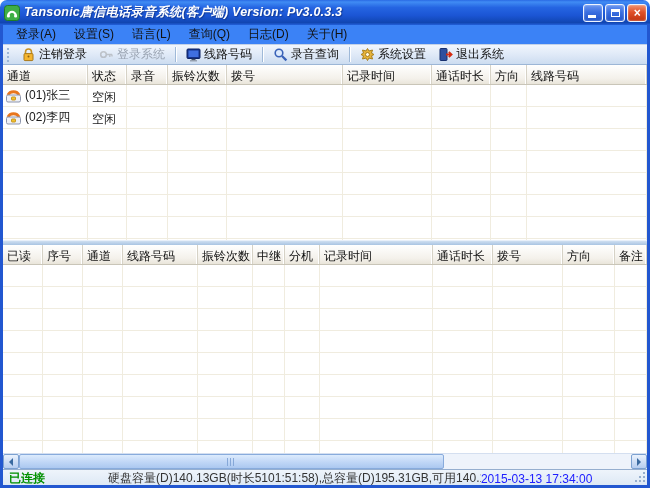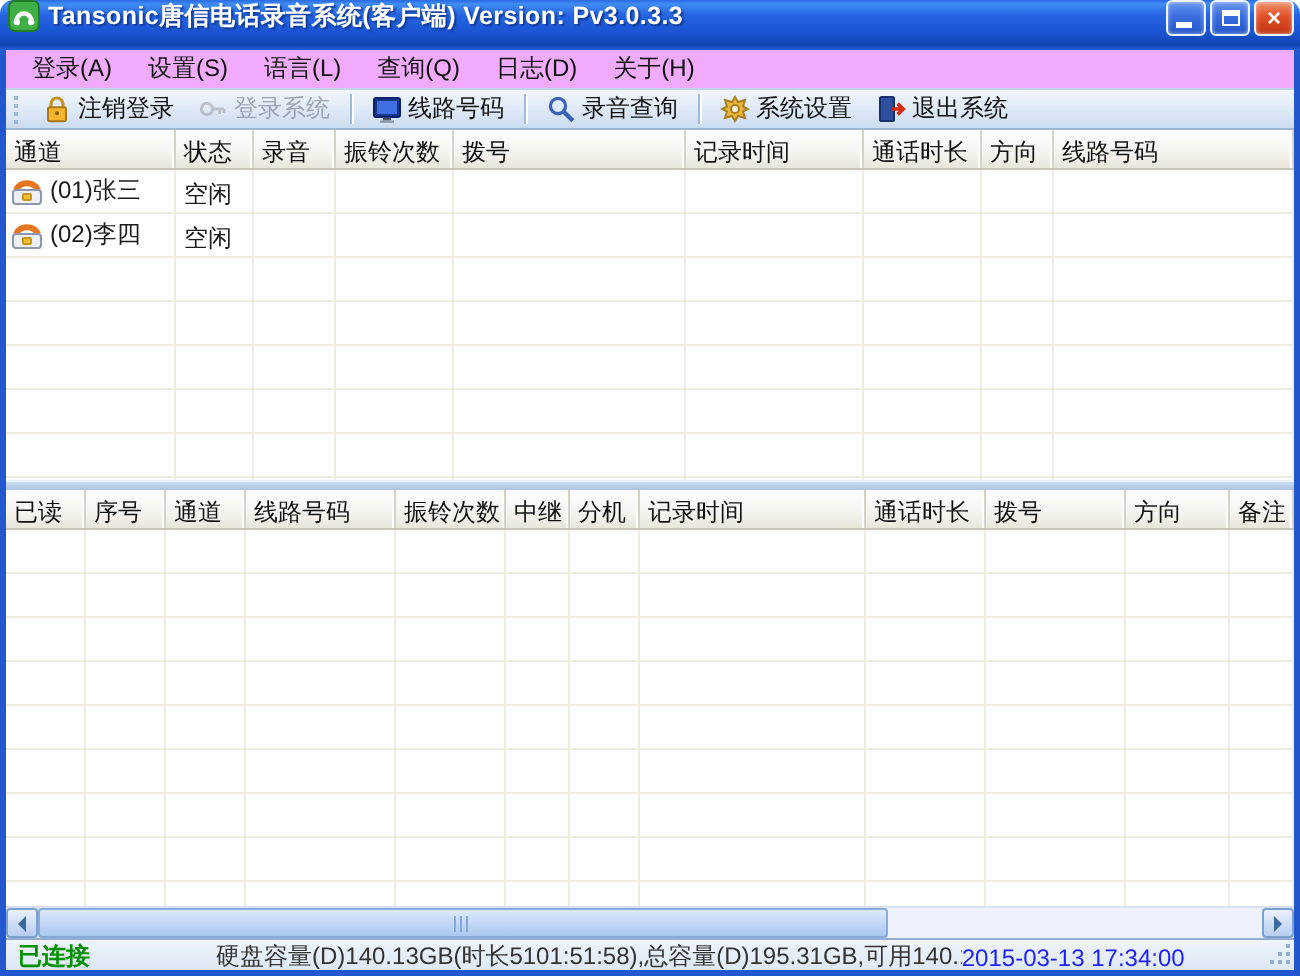--- a/index.html
+++ b/index.html
@@ -3,24 +3,25 @@
 <meta charset="utf-8">
 <style>
   * { box-sizing: border-box; margin: 0; padding: 0; }
   html, body { width: 650px; height: 488px; overflow: hidden; }
   body { font-family: "Liberation Sans", "DejaVu Sans", sans-serif; font-size: 12px; color: #1a1a1a; }
 
   .window { width: 650px; height: 488px; display: flex; flex-direction: column; background: #fff; }
 
   
   .titlebar {
-    height: 25px; flex: 0 0 25px; display: flex; align-items: flex-start;
+    height: 25px; flex: 0 0 25px; display: flex; align-items: center;
     border-radius: 7px 7px 0 0;
     background: linear-gradient(180deg, #2a6ae4 0%, #408cf4 8%, #2565e2 30%, #1b55d4 62%, #1146b2 90%, #2360da 100%);
     padding: 0 3px 0 4px;
+    font-style: italic;
   }
   .app-icon { width: 16px; height: 16px; margin-right: 4px; flex: 0 0 16px; }
   .title-text {
     color: #fff; font-weight: bold; font-size: 12.5px; letter-spacing: .2px;
     text-shadow: 1px 1px 1px #123a96; flex: 1 1 auto; white-space: nowrap; overflow: hidden;
   }
   .win-controls { display: flex; gap: 2px; }
   .wbtn {
     width: 20px; height: 18px; border-radius: 3px; border: 1px solid #eef4ff;
     display: flex; align-items: center; justify-content: center; position: relative;
@@ -29,21 +30,21 @@
   }
   .wbtn.close { background: linear-gradient(180deg, #f0926e 0%, #e05028 45%, #c03410 100%); }
   .glyph-min { position: absolute; left: 4px; bottom: 3px; width: 8px; height: 3px; background: #fff; }
   .glyph-max { width: 9px; height: 8px; border: 1px solid #fff; border-top: 3px solid #fff; }
   .glyph-close { color: #fff; font-weight: bold; font-size: 12px; line-height: 1; }
 
   
   .wbody { flex: 1 1 auto; border: 3px solid #2257d0; border-top: none; display: flex; flex-direction: column; background: #fff; overflow: hidden; }
 
   
-  .menubar { height: 36px; flex: 0 0 18px; background: #f0abfc; display: flex; align-items: center; padding-left: 4px; border-bottom: 1px solid #c3d2e8; }
+  .menubar { height: 36px; flex: 0 0 18px; background: #3b82f6; display: flex; align-items: center; padding-left: 4px; border-bottom: 1px solid #c3d2e8; }
   .menu-item { padding: 1px 9px; white-space: nowrap; color: #111; }
 
   
   .toolbar { height: 20px; flex: 0 0 20px; background: linear-gradient(180deg, #f1f6fd 0%, #dce7f6 60%, #ccdcf0 100%);
     border-bottom: 1px solid #9cb6d6; display: flex; align-items: center; padding: 0 2px; }
   .gripper { width: 3px; height: 14px; border-left: 2px dotted #9db7d8; margin: 0 5px 0 2px; }
   .tbtn { display: flex; align-items: center; gap: 3px; padding: 1px 6px; white-space: nowrap; color: #101010; border-radius: 2px; }
   .tbtn svg { flex: 0 0 15px; }
   .tbtn.disabled { color: #9aa4b2; }
   .tbtn.disabled svg { opacity: .45; filter: grayscale(1); }

